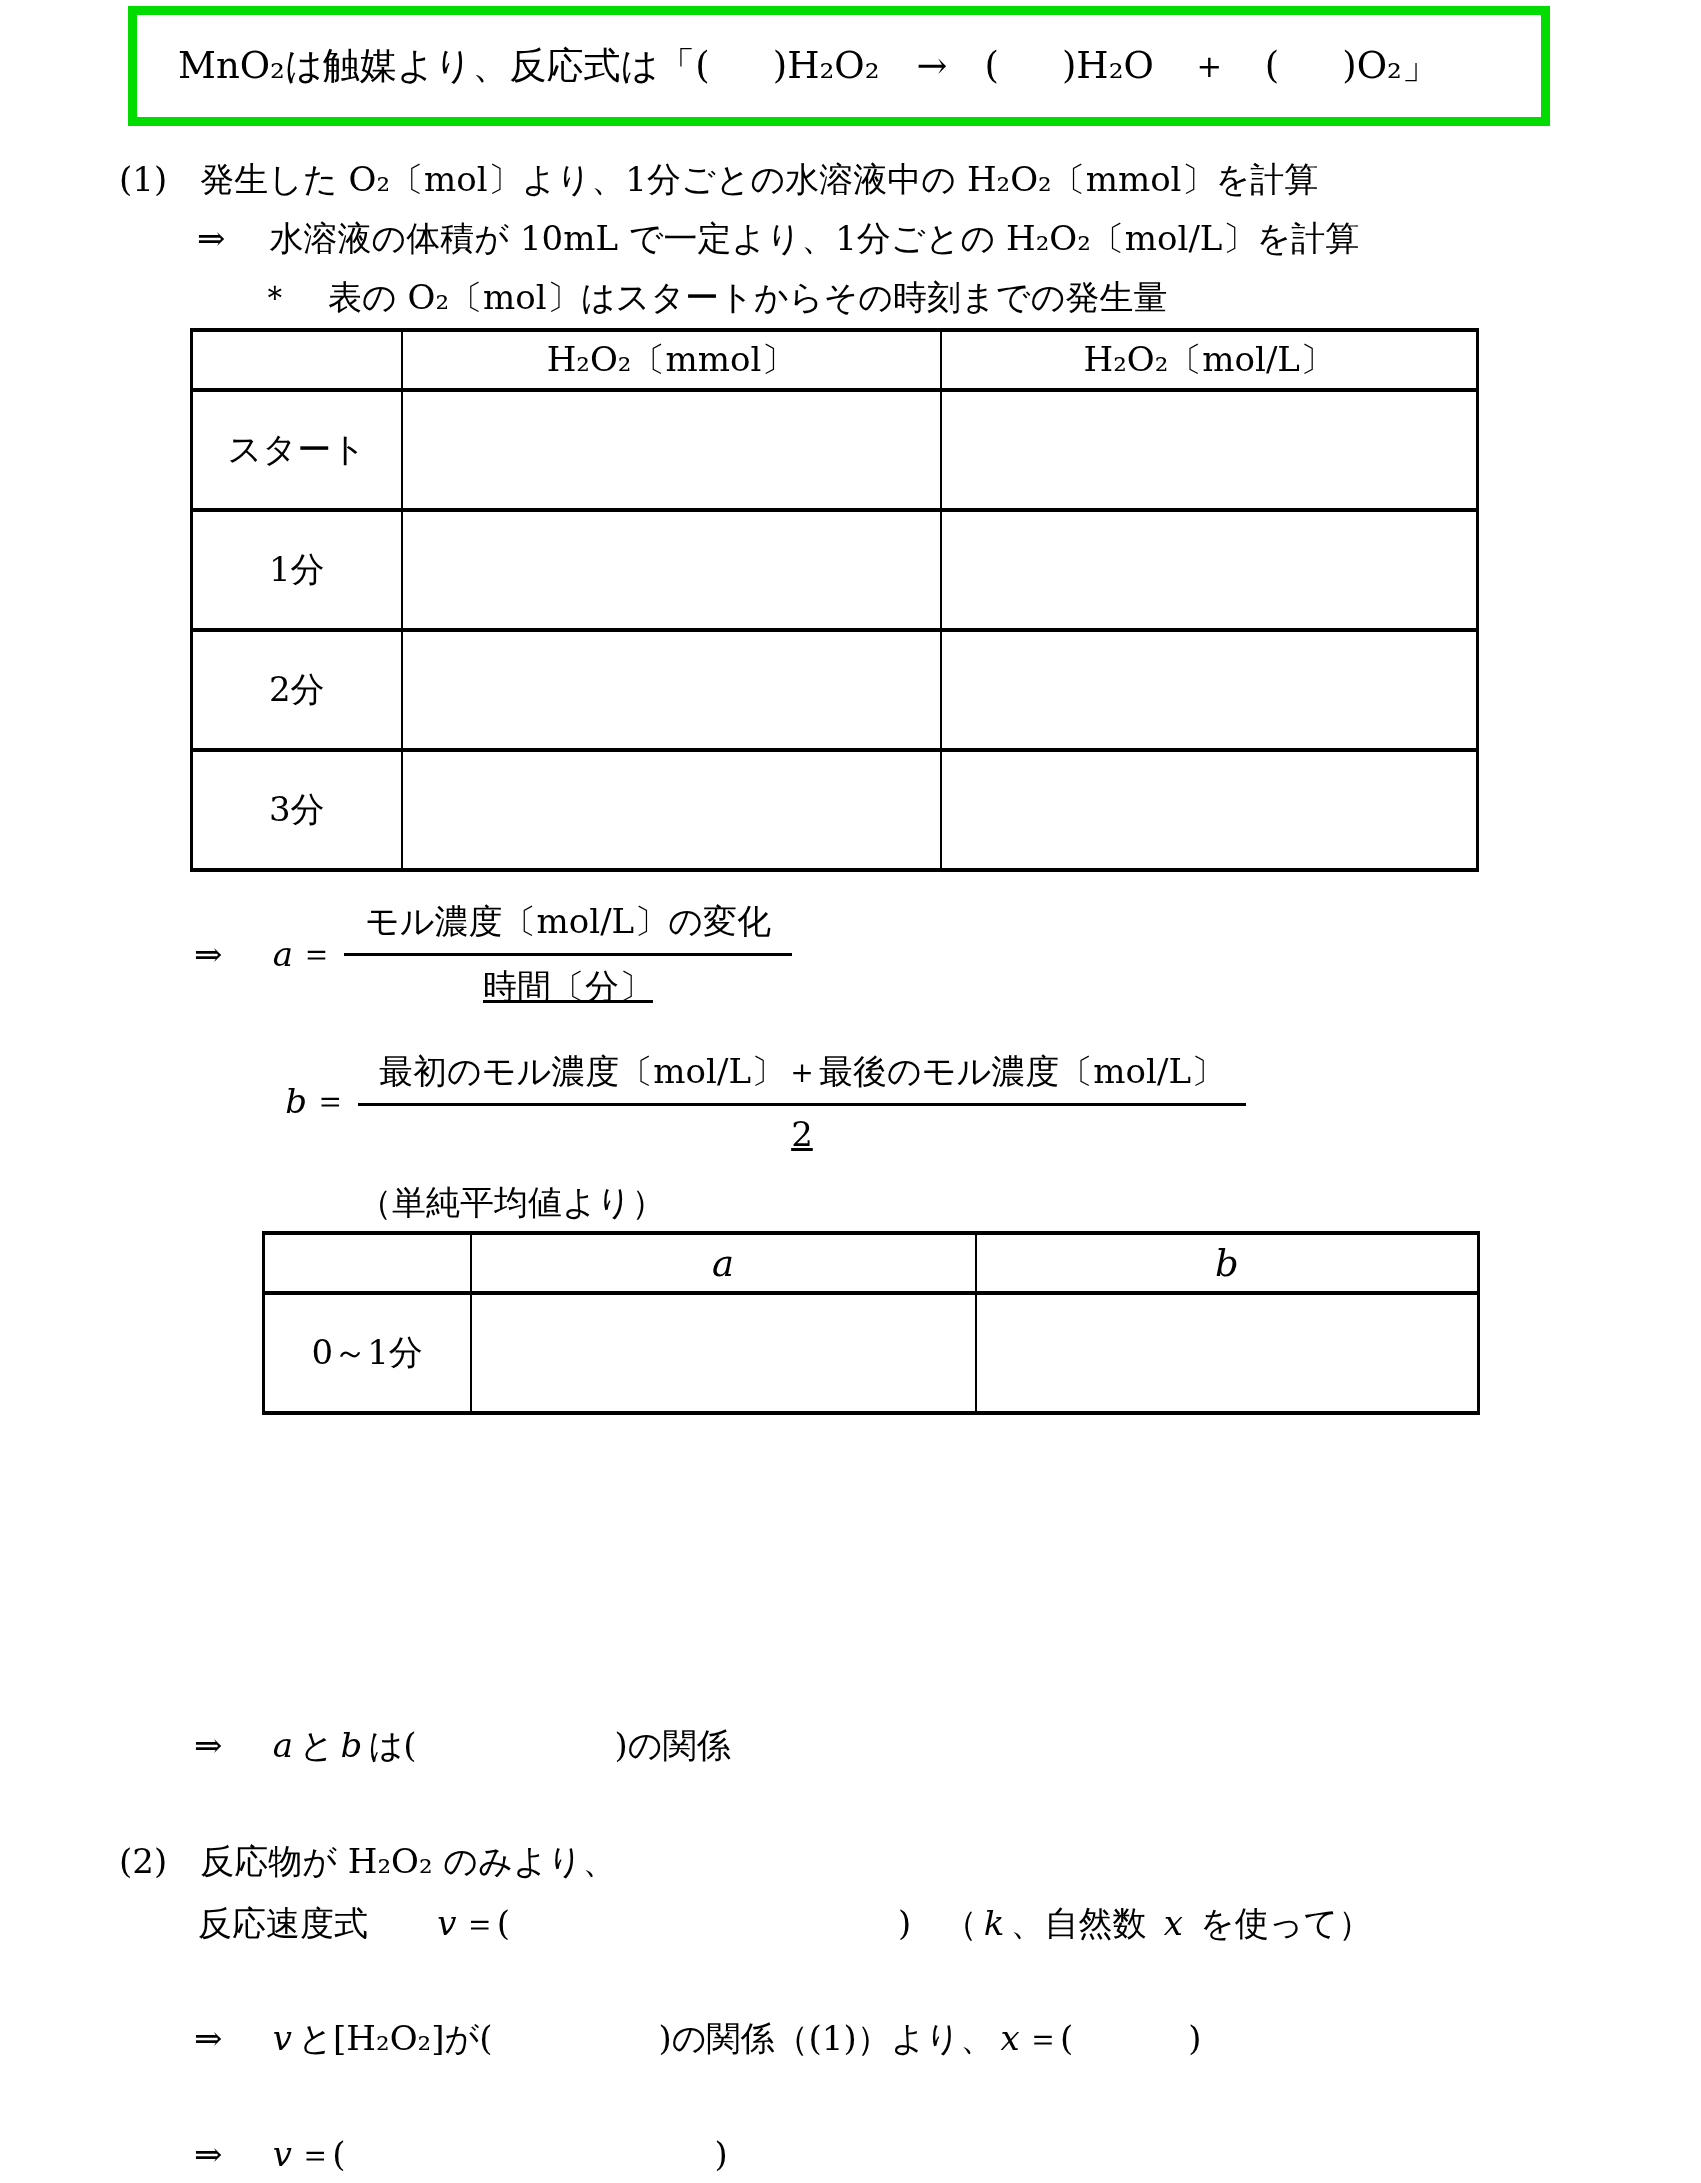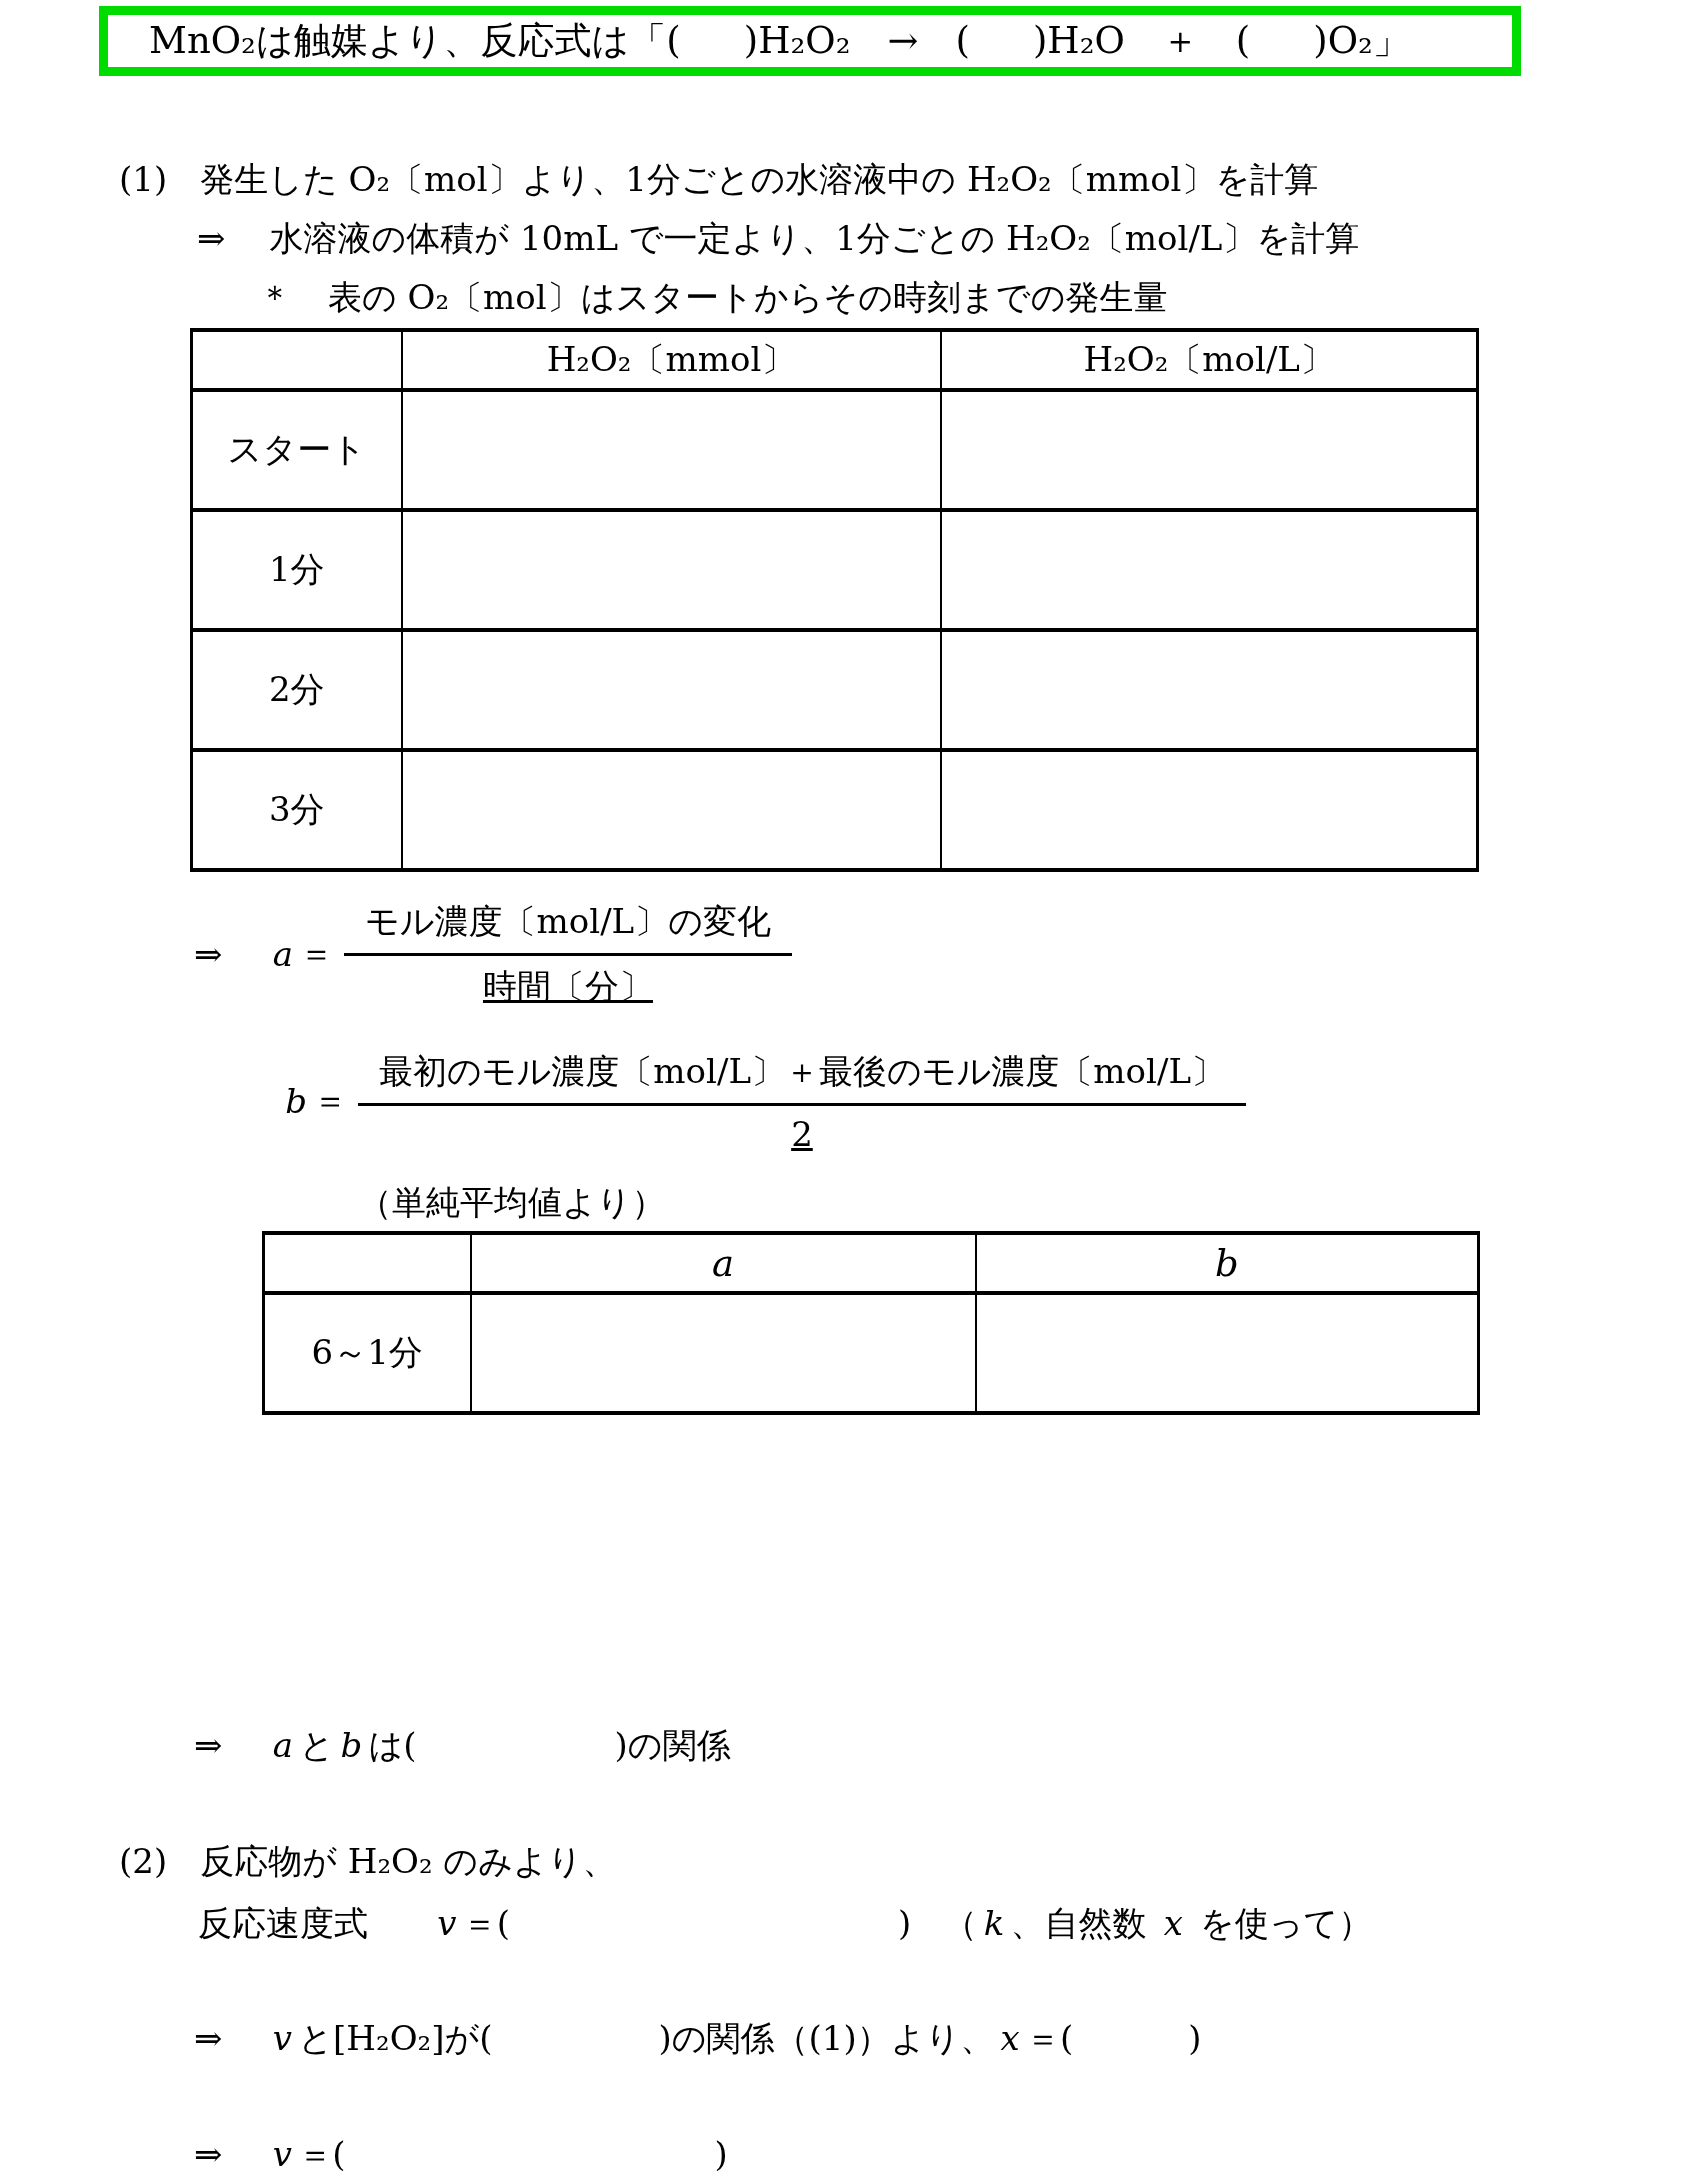--- a/index.html
+++ b/index.html
@@ -9,21 +9,21 @@
     height:2183px;
     background:#ffffff;
     color:#000000;
     font-family:"DejaVu Serif","Liberation Serif",serif;
     font-size:34px;
     overflow:hidden;
   }
   .abs{position:absolute;white-space:nowrap;}
   
   .greenbox{
-    left:99px;top:6.3px;width:1422px;height:70px;
+    left:128px;top:6.3px;width:1422px;height:120px;
     box-sizing:border-box;
     border:9.5px solid #00dc00;
     display:flex;align-items:center;
     padding-left:41px;
     font-size:37px;
   }
   .gap{display:inline-block;height:8px;}
   .gp{width:63px;}      
   .g250{width:198px;}
   .g490{width:388px;}
@@ -150,21 +150,21 @@
       </colgroup>
     <thead>
       <tr class="hrow">
         <th></th>
         <th class="var">a</th>
         <th class="var">b</th>
       </tr>
     </thead>
     <tbody>
       <tr class="drow">
-        <td>6～1分</td>
+        <td>0～1分</td>
         <td></td>
         <td></td>
       </tr>
     </tbody>
   </table>
 
   <div class="abs line" style="left:194px;top:1721px;">
     <span class="arrow">⇒</span><span class="var">a</span><span>と</span><span class="var">b</span><span>は(</span><span class="gap g250"></span><span>)の関係</span>
   </div>
 

